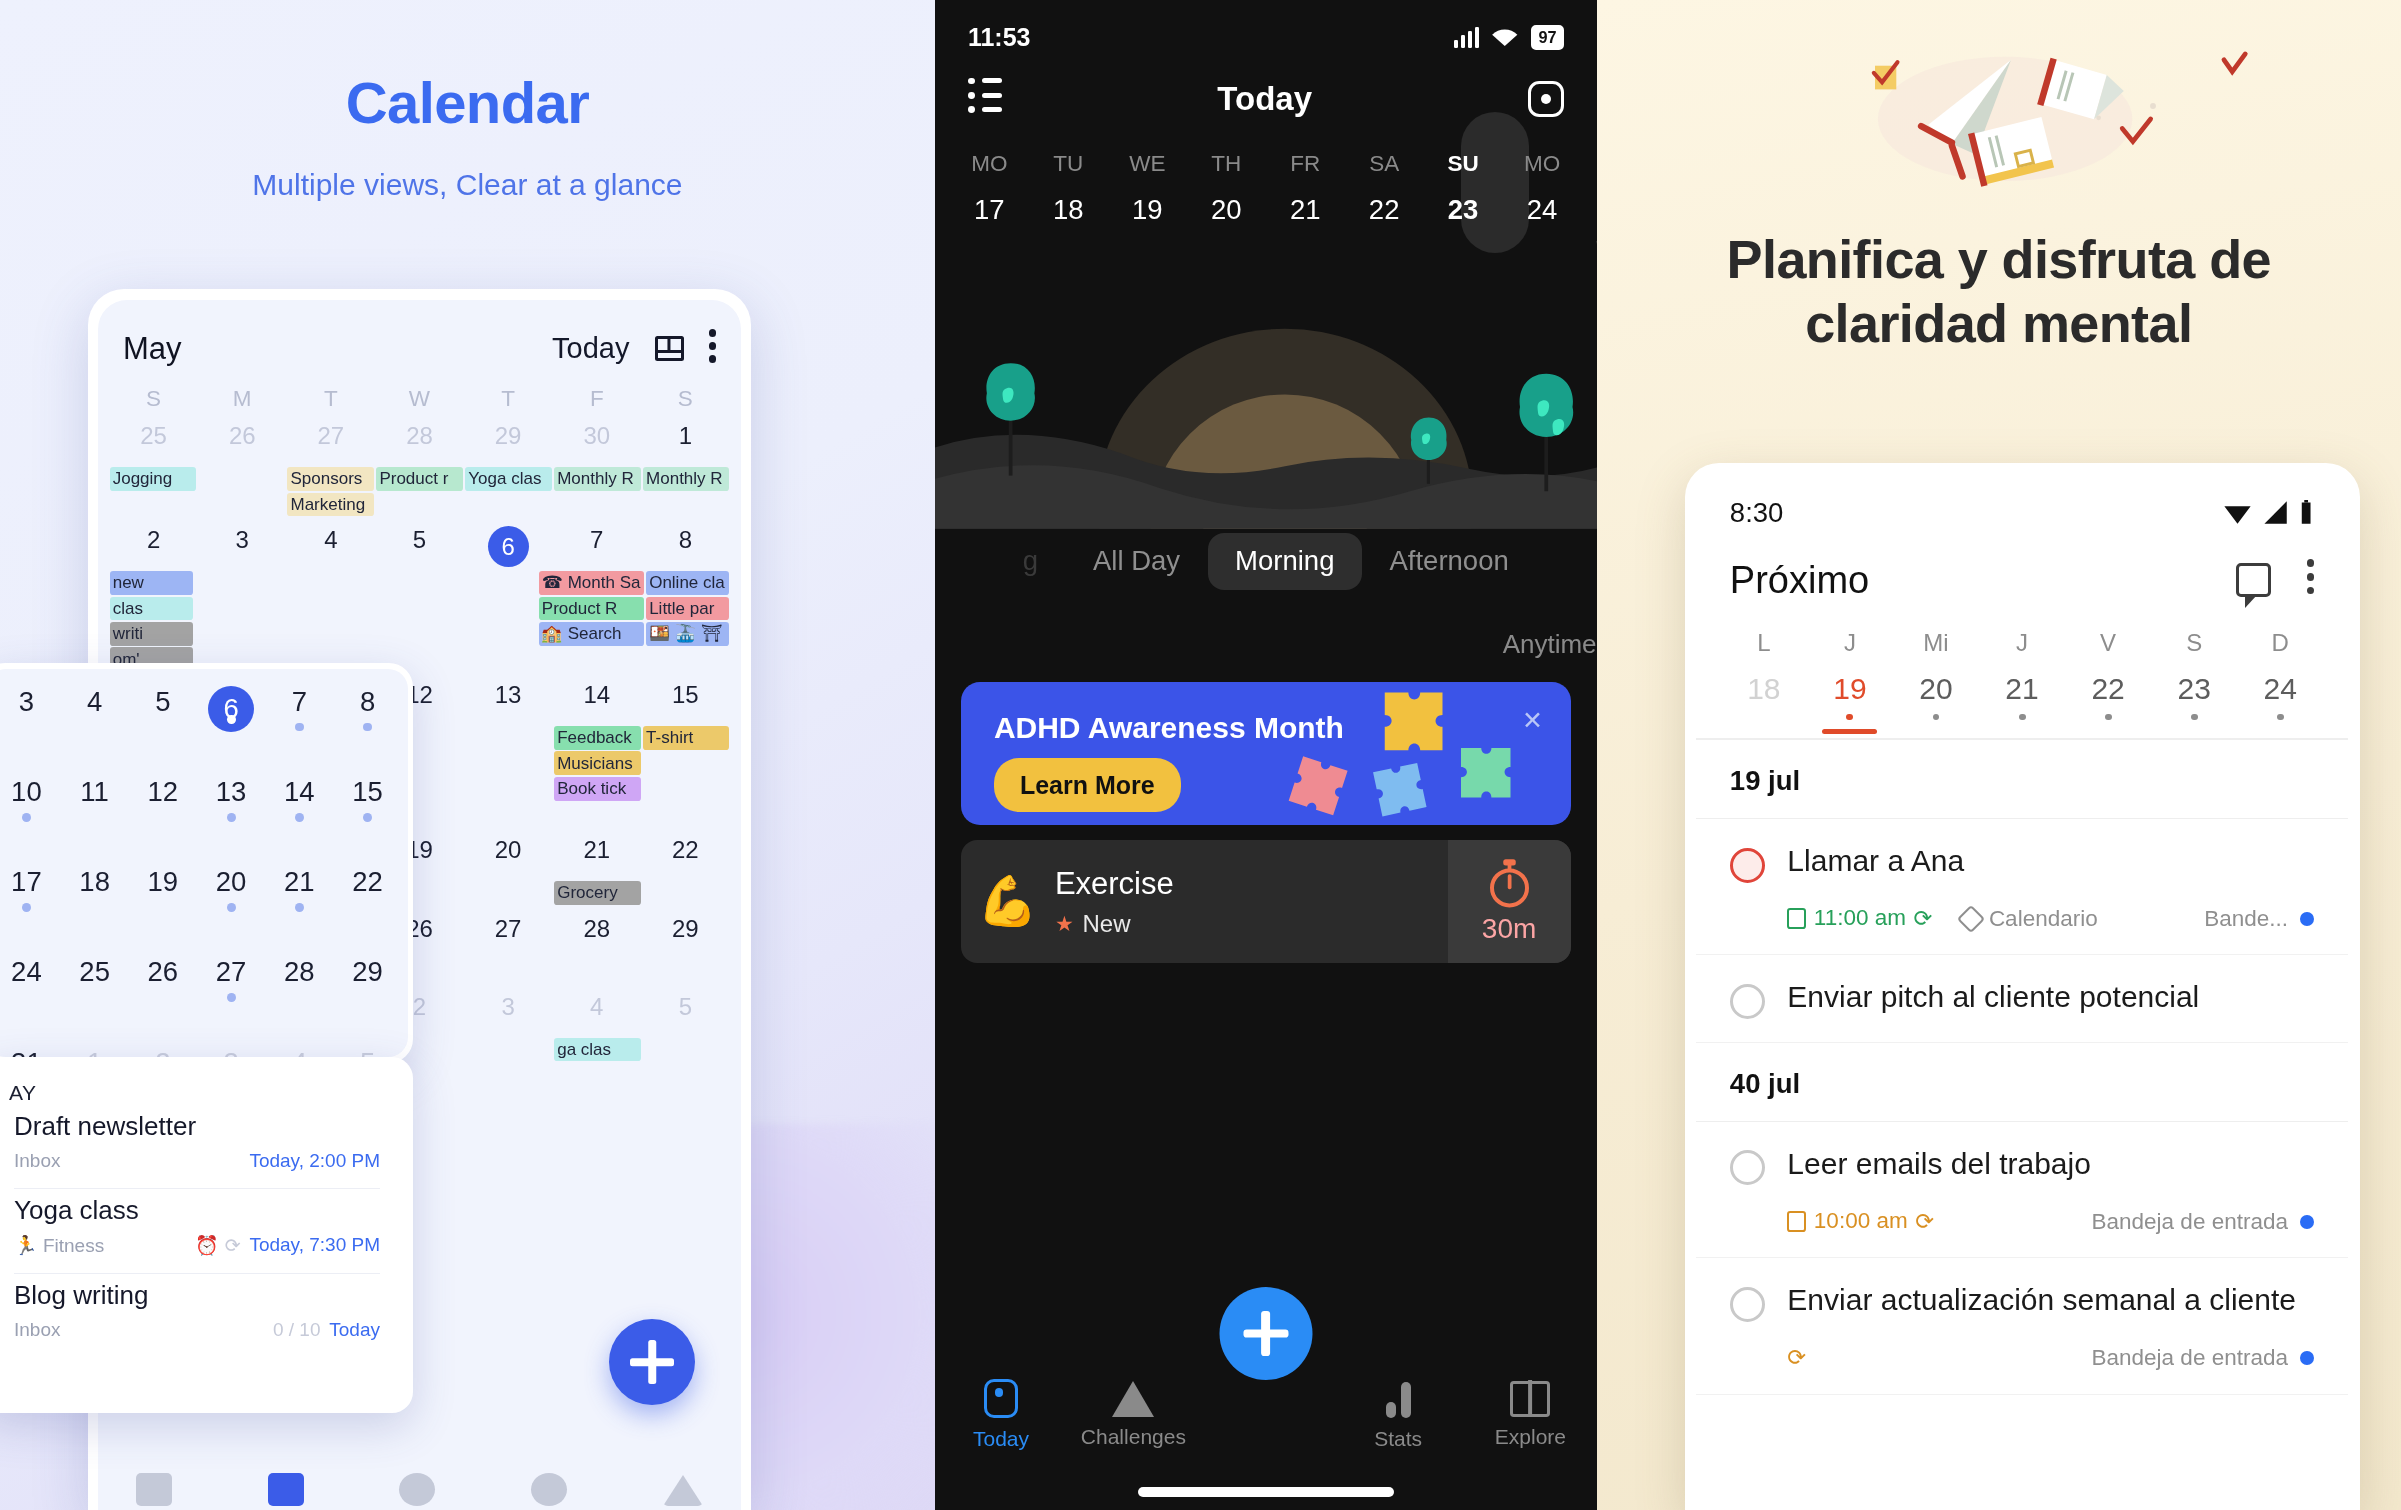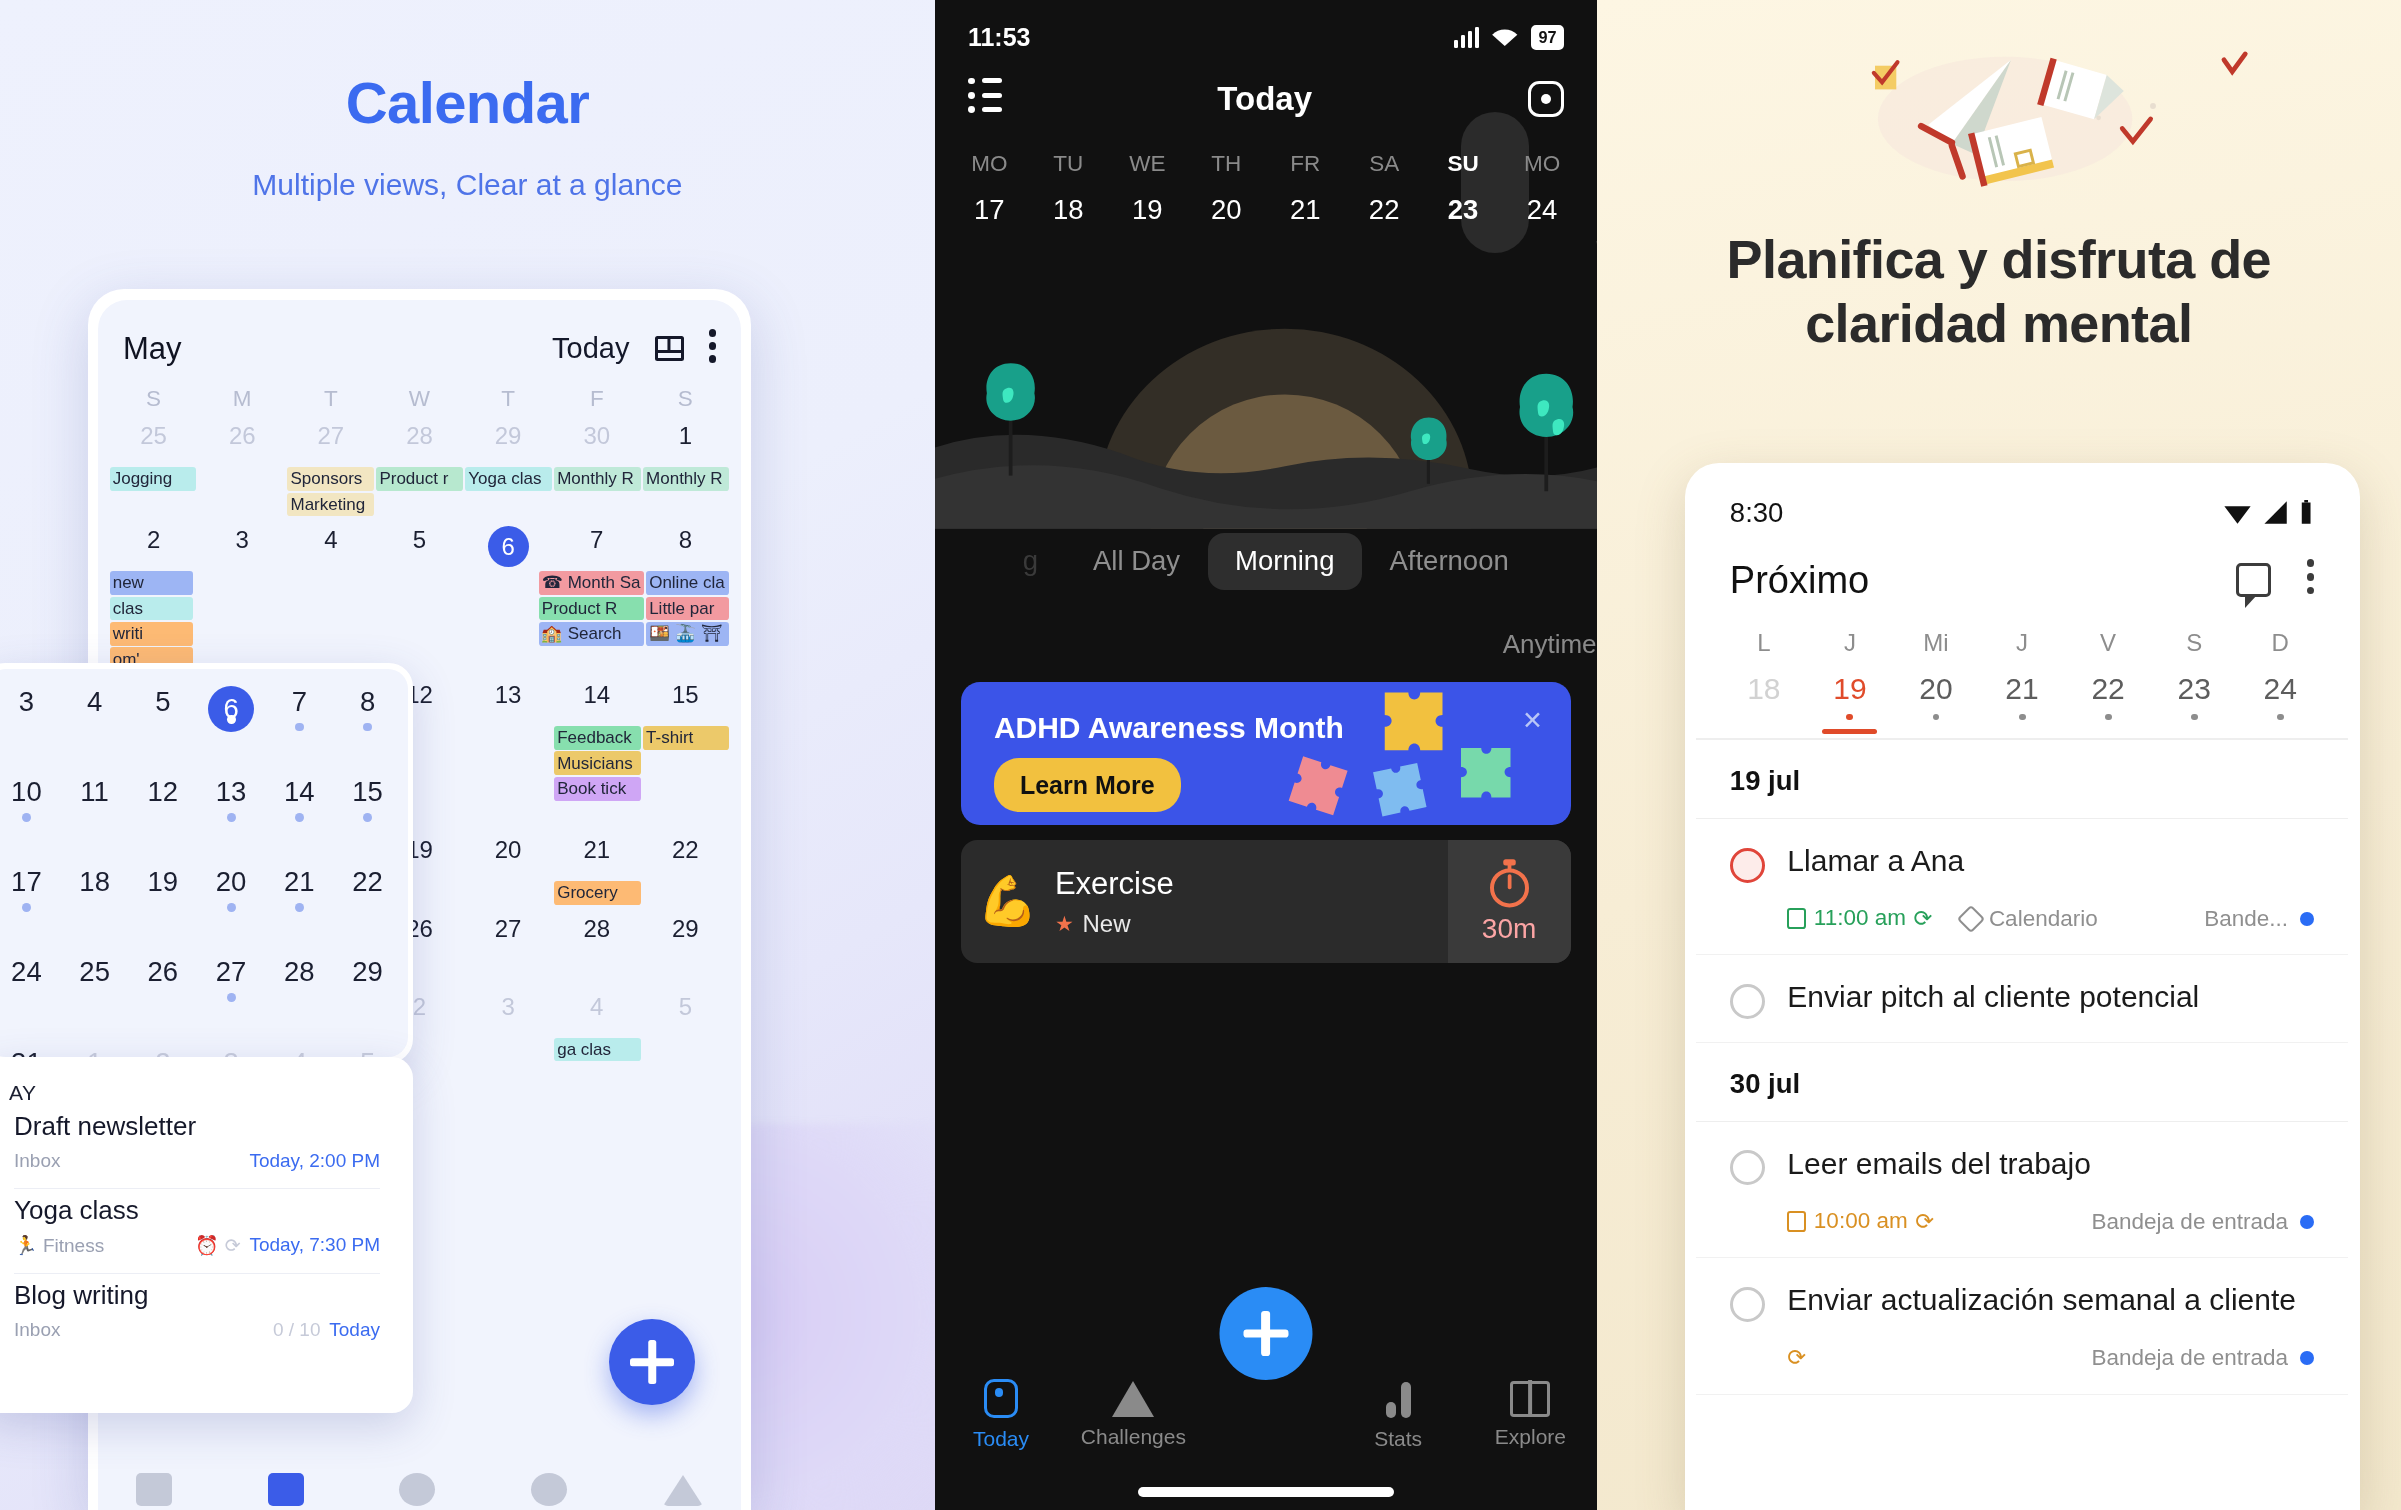--- a/index.html
+++ b/index.html
@@ -42,21 +42,21 @@
   .daynum.mute { color:#c3c8da; }
   .daynum.sel { background:#3b5ce8; color:#fff; border-radius:50%; width:41px; height:41px; line-height:41px; }
   .evrow { display:grid; grid-template-columns:repeat(7,1fr); padding:0 11px; gap:1.3px; }
   .ev { font-size:17px; line-height:21px; border-radius:3.1px; margin:1.9px 0.6px 0 0.6px;
         padding:1.3px 3.1px; white-space:nowrap; overflow:hidden; text-align:left; color:#21263a; }
   .ev.blank { background:transparent; }
   .ev.teal { background:#b9ecec; } .ev.sand { background:#f2e6c2; }
   .ev.mint { background:#b7e8cf; } .ev.mint2{ background:#bfe9d8; }
   .ev.blue { background:#9db5f4; } .ev.red { background:#f29aa0; }
   .ev.green{ background:#87dfae; } .ev.gold { background:#ecc96a; }
-  .ev.purple{ background:#cfa6f5; } .ev.indigo{ background:#fdba74; }
+  .ev.purple{ background:#cfa6f5; } .ev.indigo{ background:#a3a3a3; }
   .ev.grey { background:#d3d7e4; color:#3a3f52; }
   .fab1 { position:absolute; right:56px; bottom:106px; width:86px; height:86px; border-radius:50%;
           background:#3b5ce8; box-shadow:0 10px 25px rgba(59,92,232,.42); }
   .fab1:before,.fab1:after { content:''; position:absolute; background:#fff; border-radius:2.5px; }
   .fab1:before { left:50%; top:21px; width:7.5px; height:44px; transform:translateX(-50%); }
   .fab1:after { top:50%; left:21px; height:7.5px; width:44px; transform:translateY(-50%); }
   .botnav1 { position:absolute; left:0; right:0; bottom:0; height:75px; display:flex;
              align-items:flex-end; justify-content:space-around; padding-bottom:5px; }
   .bn1 { width:36px; height:33px; background:#c4c9d8; border-radius:5px; }
   .bn1.act { background:#3b5ce8; }
@@ -859,21 +859,21 @@
                   </span>
                 </div>
               </div>
             </div>
             <div class="p3task">
               <div class="chk"></div>
               <div class="p3body">
                 <div class="p3tt">Enviar pitch al cliente potencial</div>
               </div>
             </div>
-            <div class="p3date">30 jul</div>
+            <div class="p3date">40 jul</div>
             <div class="p3task">
               <div class="chk"></div>
               <div class="p3body">
                 <div class="p3tt">Leer emails del trabajo</div>
                 <div class="p3tm">
                   <span class="org">
                     <span class="minibox"></span>
                     <span>10:00 am</span>
                     <span>⟳</span>
                   </span>

